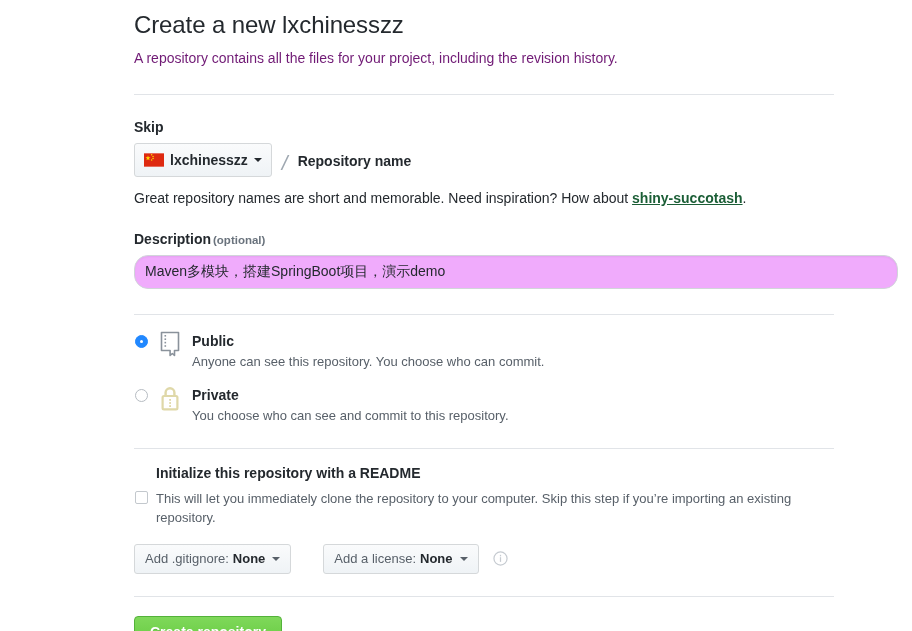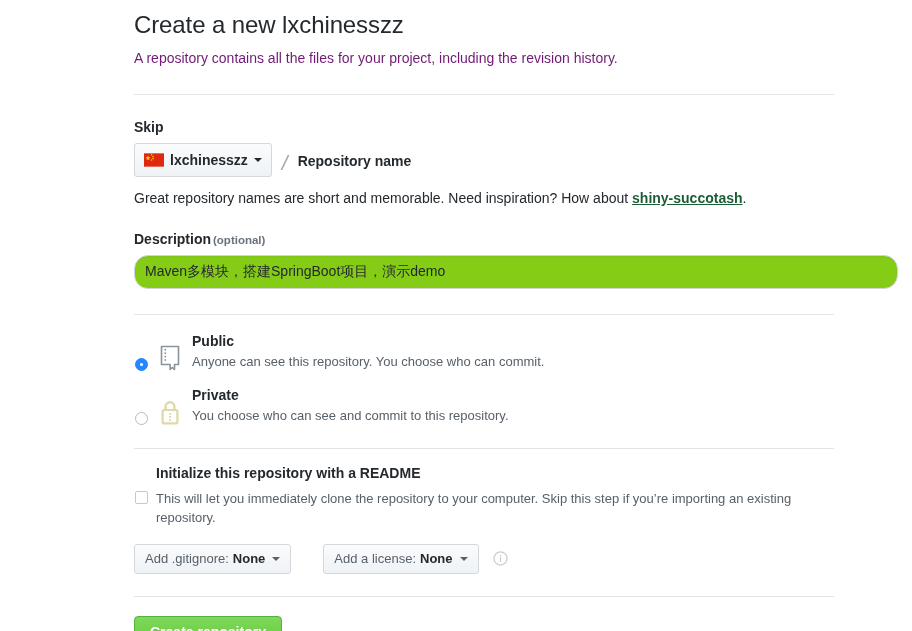--- a/index.html
+++ b/index.html
@@ -155,30 +155,30 @@
   .hint-line .suggestion {
     color: #1b5e36;
     font-weight: bold;
   }
 
   
   .desc-block { margin-top: 22px; }
   #description-input {
     width: 764px;
     box-sizing: border-box;
-    background: #84cc16;
+    background: #f0abfc;
     border-radius: 14px;
   }
   .rule-after-desc { margin-top: 25px; }
 
   
   .vis-block { padding-top: 16px; }
   .vis-row {
     display: flex;
-    align-items: flex-end;
+    align-items: flex-start;
     margin-bottom: 14px;
   }
   .vis-row:last-child { margin-bottom: 0; }
 
   .radio {
     width: 13px;
     height: 13px;
     border-radius: 50%;
     border: 1px solid #b6bcc2;
     background: #fff;

